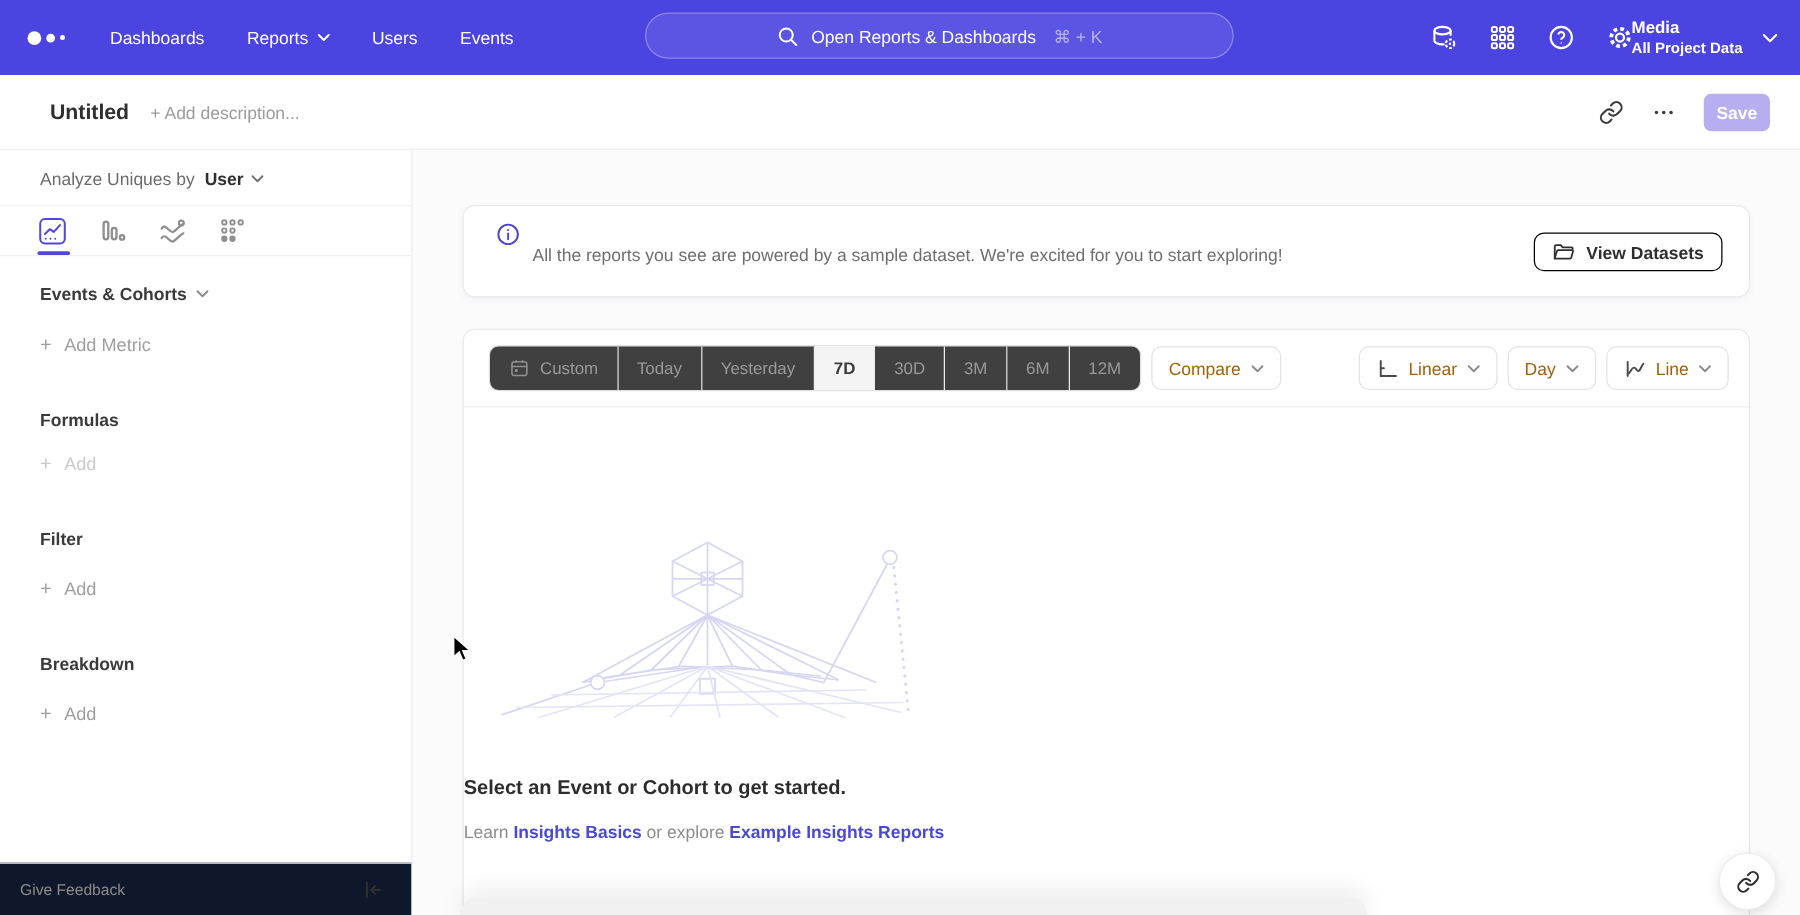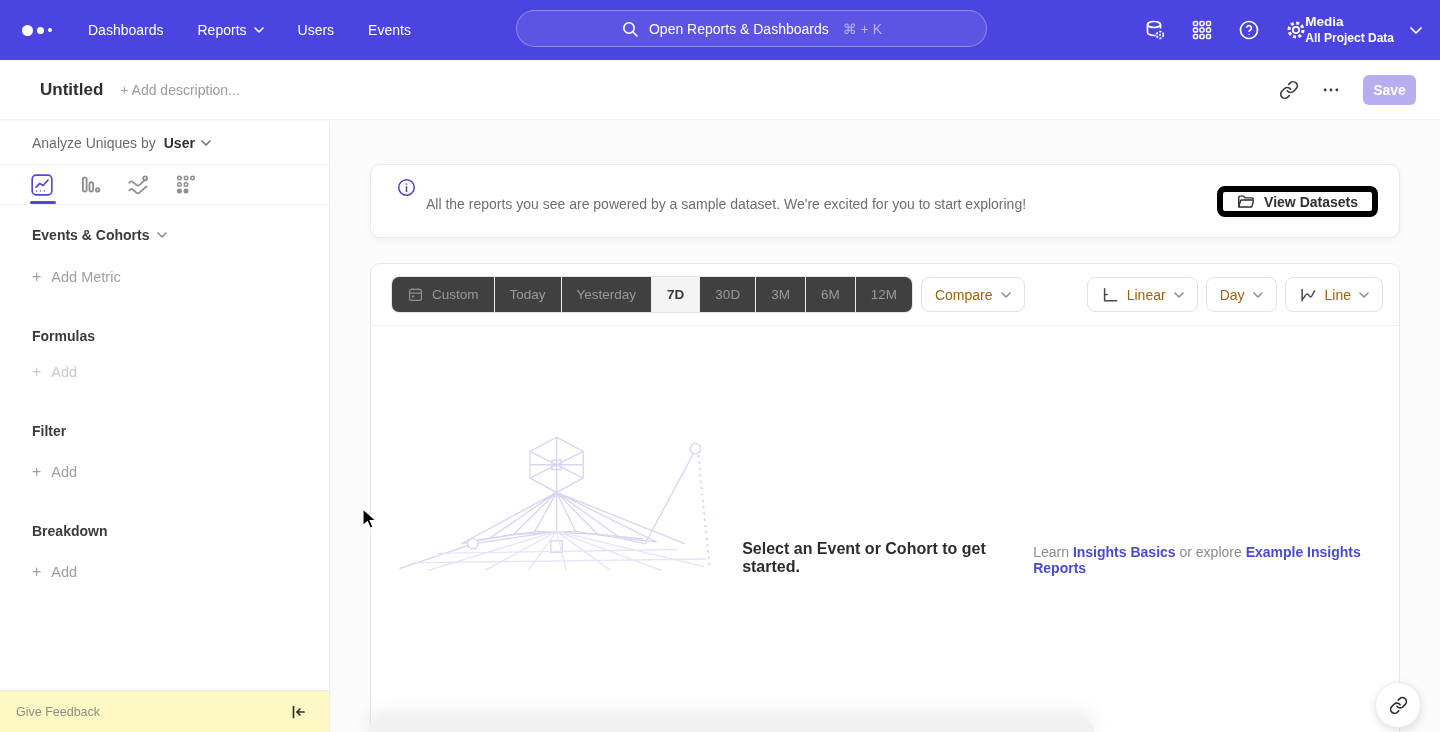--- a/index.html
+++ b/index.html
@@ -71,39 +71,39 @@
   .sb-section-head {
     display:flex; align-items:center; gap:8px; margin:0 0 0 32px;
     font-size:14px; font-weight:700; color:#3a3a3a;
   }
   .sb-add { display:flex; align-items:center; gap:10px; margin-left:32px; font-size:14.5px; cursor:pointer; }
   .sb-add .plus { font-size:16px; }
   .c-gray { color:#9e9e9e; } .c-light { color:#c9c9c9; }
   .sidebar-bottom {
     position:absolute; left:0; bottom:0; width:329px; height:42px;
     border-top:1px solid #efefef; display:flex; align-items:center;
-    padding:0 22px 0 16px; justify-content:space-between; background:#fef9c3;gap:48px;
+    padding:0 22px 0 16px; justify-content:space-between; background:#0f172a;gap:48px;
   }
   .give-feedback { font-size:12.5px; color:#8c8c8c; cursor:pointer; }
   .collapse-btn { width:18px; height:18px; color:#2f2f2f; cursor:pointer; }
 
   
   .banner {
     position:absolute; left:370px; top:164px; width:1030px; height:74px;
     background:#fff; border:1px solid #e9e9e9; border-radius:10px;
     box-shadow:0 2px 6px rgba(50,50,100,0.05);
     display:flex; align-items:center;
   }
   .info-icon { width:19px; height:19px; color:#4b44c8; margin-left:26px; flex:0 0 auto; align-self:flex-start; margin-top:13px; }
   .banner-texts { margin-left:10px; }
   .banner-title { font-size:15px; font-weight:700; color:#2d2d2d; margin-top:12px; }
   .banner-sub { font-size:14px; color:#6e6e6e; margin-top:6px; }
   .view-datasets-btn {
     position:absolute; right:21px; top:21px; height:31px; padding:0 14px;
-    background:#fff; border:6px solid #000000; border-radius:8px;
+    background:#fff; border:1px solid #000000; border-radius:8px;
     display:flex; align-items:center; gap:9px; font-size:14px; font-weight:600;
     color:#2f2f2f; font-family:inherit; cursor:pointer;
   }
 
   .chart-panel {
     position:absolute; left:370px; top:263px; width:1030px; height:560px;
     background:#fff; border:1px solid #e8e8e8; border-radius:10px;
   }
   .controls-row { display:flex; align-items:center; padding:12px 16px 12px 20px; border-bottom:1px solid #f0f0f0; }
   .seg-control { display:flex; border:1px solid #e3e3e3; border-radius:8px; overflow:hidden; }
@@ -116,21 +116,21 @@
   .segment.selected { background:#f4f4f4; color:#3a3a3a; font-weight:600; }
   .pill-btn {
     height:35px; display:flex; align-items:center; gap:8px; padding:0 13px;
     border:1px solid #e3e3e3; border-radius:8px; background:#fff; font-size:14px;
     color:#a16207; font-family:inherit; cursor:pointer;
   }
   .pill-btn .chev { color:#8b8b8b; }
   .compare-btn { margin-left:8px; }
   .right-controls { margin-left:auto; display:flex; gap:8px; }
 
-  .empty-state { display:flex; flex-direction:row; align-items:flex-end; padding-top:98px; }
+  .empty-state { display:flex; flex-direction:column; align-items:flex-start; padding-top:98px; }
   .empty-title { font-size:16px; font-weight:700; color:#2d2d2d; margin-top:46px; }
   .empty-sub { font-size:14px; color:#8c8c8c; margin-top:17px; }
   .empty-sub a { color:#4a4acf; font-weight:600; text-decoration:none; cursor:pointer; }
 
   .bottom-sheet {
     position:absolute; left:368px; top:718px; width:726px; height:22px;
     background:#f1f1f2; border-radius:14px 14px 0 0;
     box-shadow:0 -7px 18px rgba(0,0,0,0.07);
   }
   .float-link-btn {

